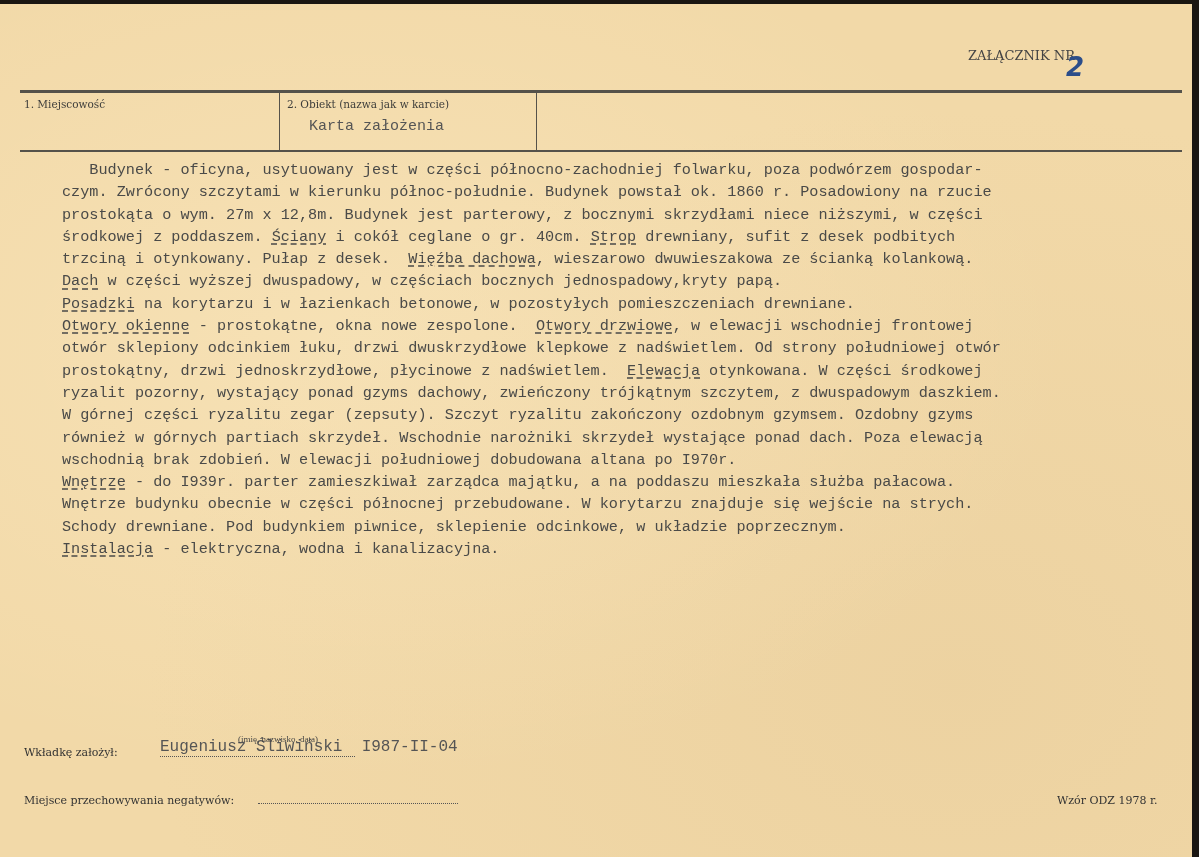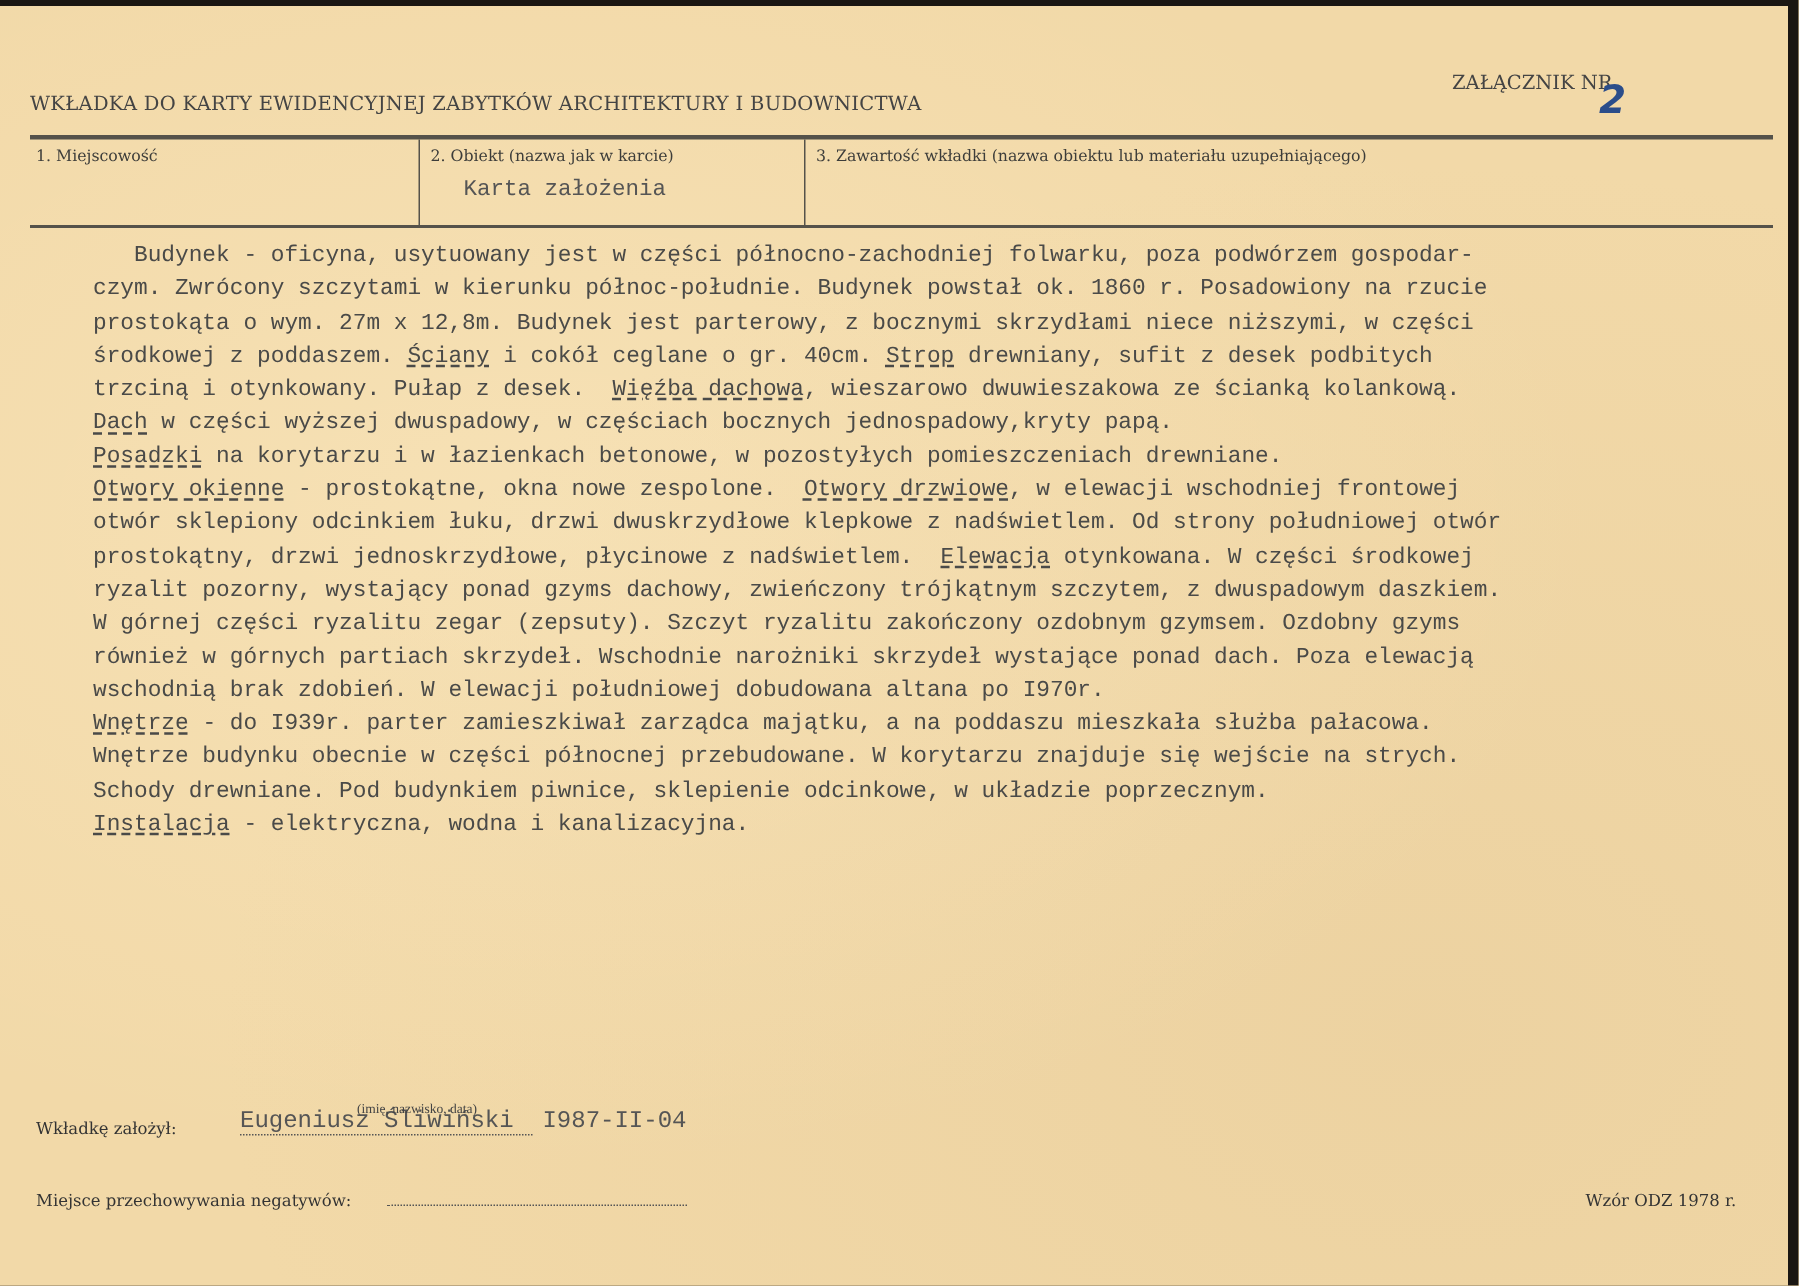--- a/index.html
+++ b/index.html
@@ -41,35 +41,33 @@
 
   .neg-label { position: absolute; left: 24px; top: 790px; font-size: 11px; color: #333; }
   .neg-dots { position: absolute; left: 258px; top: 799px; width: 200px; border-bottom: 1px dotted #555; }
   .wzor { position: absolute; left: 1057px; top: 790px; font-size: 11px; color: #333; }
 </style>
 </head>
 <body>
 
 <div class="sheet">
 
-  <div class="hdr-title print">WKŁADKA DO KARTY EWIDENCYJNEJ ZABYTKÓW  ARCHITEKTURY I BUDOWNICTWA</div>
   <div class="hdr-annex print">ZAŁĄCZNIK NR</div>
   <div class="hdr-annex-num">2</div>
 
   <div class="rule-top"></div>
   <div class="vsep" style="left:279px"></div>
   <div class="vsep" style="left:536px"></div>
   <div class="rule-bot"></div>
 
   <div class="field-label print" style="left:24px">1. Miejscowość</div>
 
   <div class="field-label print" style="left:287px">2. Obiekt (nazwa jak w karcie)</div>
   <div class="field-value type" style="left:309px">Karta założenia</div>
 
-  <div class="field-label print" style="left:544px">3. Zawartość wkładki (nazwa obiektu lub materiału uzupełniającego)</div>
 
   <div class="body-text type" id="body-text"><div>   <span>Budynek - oficyna, usytuowany jest w części północno-zachodniej folwarku, poza podwórzem gospodar-</span></div><div><span>czym. Zwrócony szczytami w kierunku północ-południe. Budynek powstał ok. 1860 r. Posadowiony na rzucie</span></div><div><span>prostokąta o wym. 27m x 12,8m. Budynek jest parterowy, z bocznymi skrzydłami niece niższymi, w części</span></div><div><span>środkowej z poddaszem. </span><span class="u">Ściany</span><span> i cokół ceglane o gr. 40cm. </span><span class="u">Strop</span><span> drewniany, sufit z desek podbitych</span></div><div><span>trzciną i otynkowany. Pułap z desek.  </span><span class="u">Więźba dachowa</span><span>, wieszarowo dwuwieszakowa ze ścianką kolankową.</span></div><div><span class="u">Dach</span><span> w części wyższej dwuspadowy, w częściach bocznych jednospadowy,kryty papą.</span></div><div><span class="u">Posadzki</span><span> na korytarzu i w łazienkach betonowe, w pozostyłych pomieszczeniach drewniane.</span></div><div><span class="u">Otwory okienne</span><span> - prostokątne, okna nowe zespolone.  </span><span class="u">Otwory drzwiowe</span><span>, w elewacji wschodniej frontowej</span></div><div><span>otwór sklepiony odcinkiem łuku, drzwi dwuskrzydłowe klepkowe z nadświetlem. Od strony południowej otwór</span></div><div><span>prostokątny, drzwi jednoskrzydłowe, płycinowe z nadświetlem.  </span><span class="u">Elewacja</span><span> otynkowana. W części środkowej</span></div><div><span>ryzalit pozorny, wystający ponad gzyms dachowy, zwieńczony trójkątnym szczytem, z dwuspadowym daszkiem.</span></div><div><span>W górnej części ryzalitu zegar (zepsuty). Szczyt ryzalitu zakończony ozdobnym gzymsem. Ozdobny gzyms</span></div><div><span>również w górnych partiach skrzydeł. Wschodnie narożniki skrzydeł wystające ponad dach. Poza elewacją</span></div><div><span>wschodnią brak zdobień. W elewacji południowej dobudowana altana po I970r.</span></div><div><span class="u">Wnętrze</span><span> - do I939r. parter zamieszkiwał zarządca majątku, a na poddaszu mieszkała służba pałacowa.</span></div><div><span>Wnętrze budynku obecnie w części północnej przebudowane. W korytarzu znajduje się wejście na strych.</span></div><div><span>Schody drewniane. Pod budynkiem piwnice, sklepienie odcinkowe, w układzie poprzecznym.</span></div><div><span class="u">Instalacja</span><span> - elektryczna, wodna i kanalizacyjna.</span></div></div>
 
   <div class="sig-label print">Wkładkę  założył:</div>
   <div class="sig-dots"></div>
   <div class="sig-value type">Eugeniusz Śliwiński  I987-II-04</div>
   <div class="sig-hint print">(imię, nazwisko, data)</div>
 
   <div class="neg-label print">Miejsce przechowywania negatywów:</div>
   <div class="neg-dots"></div>

